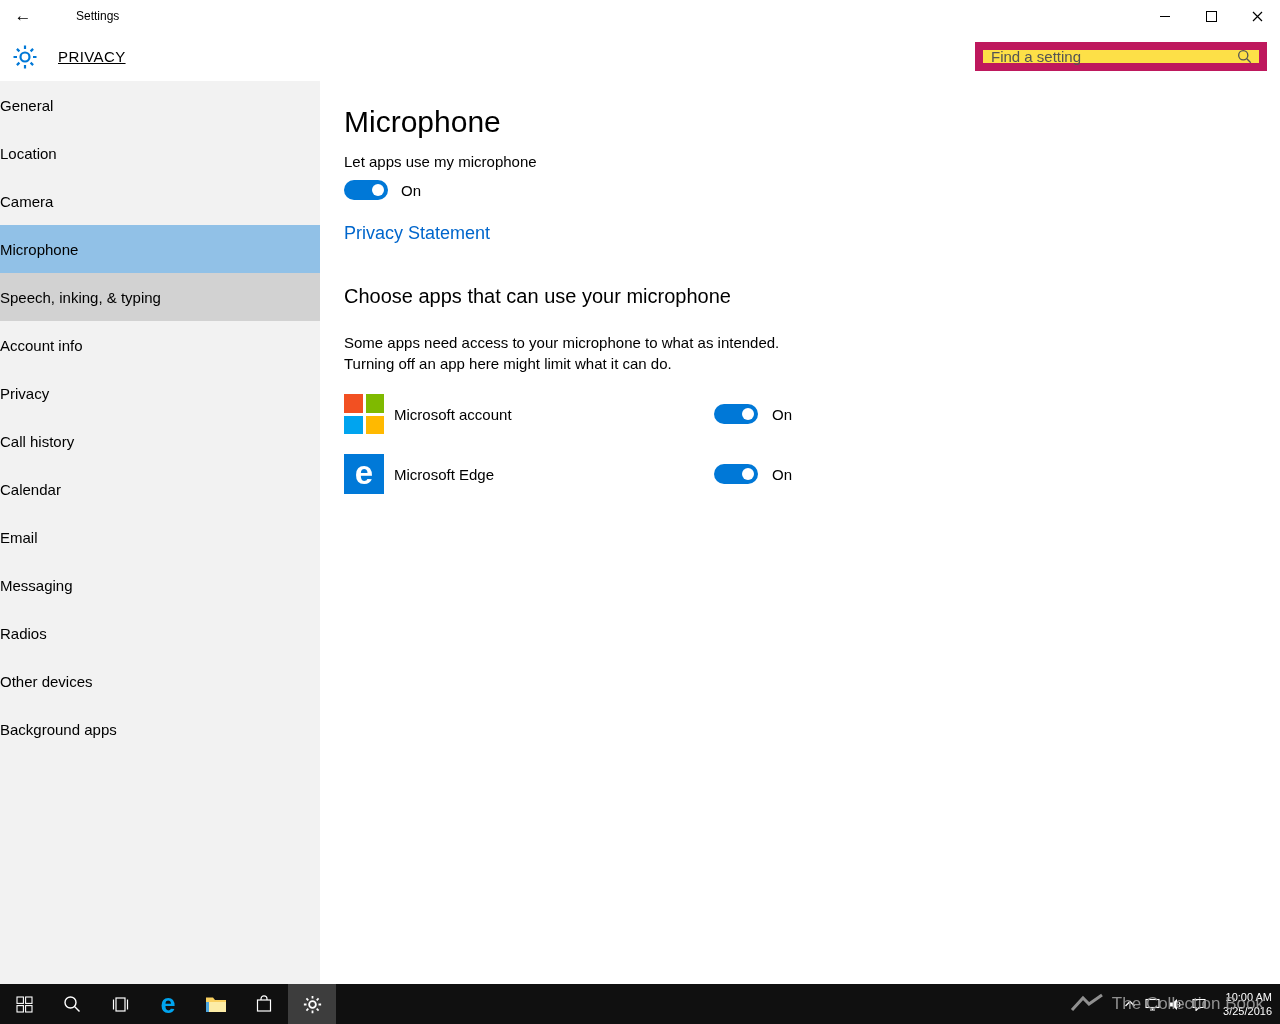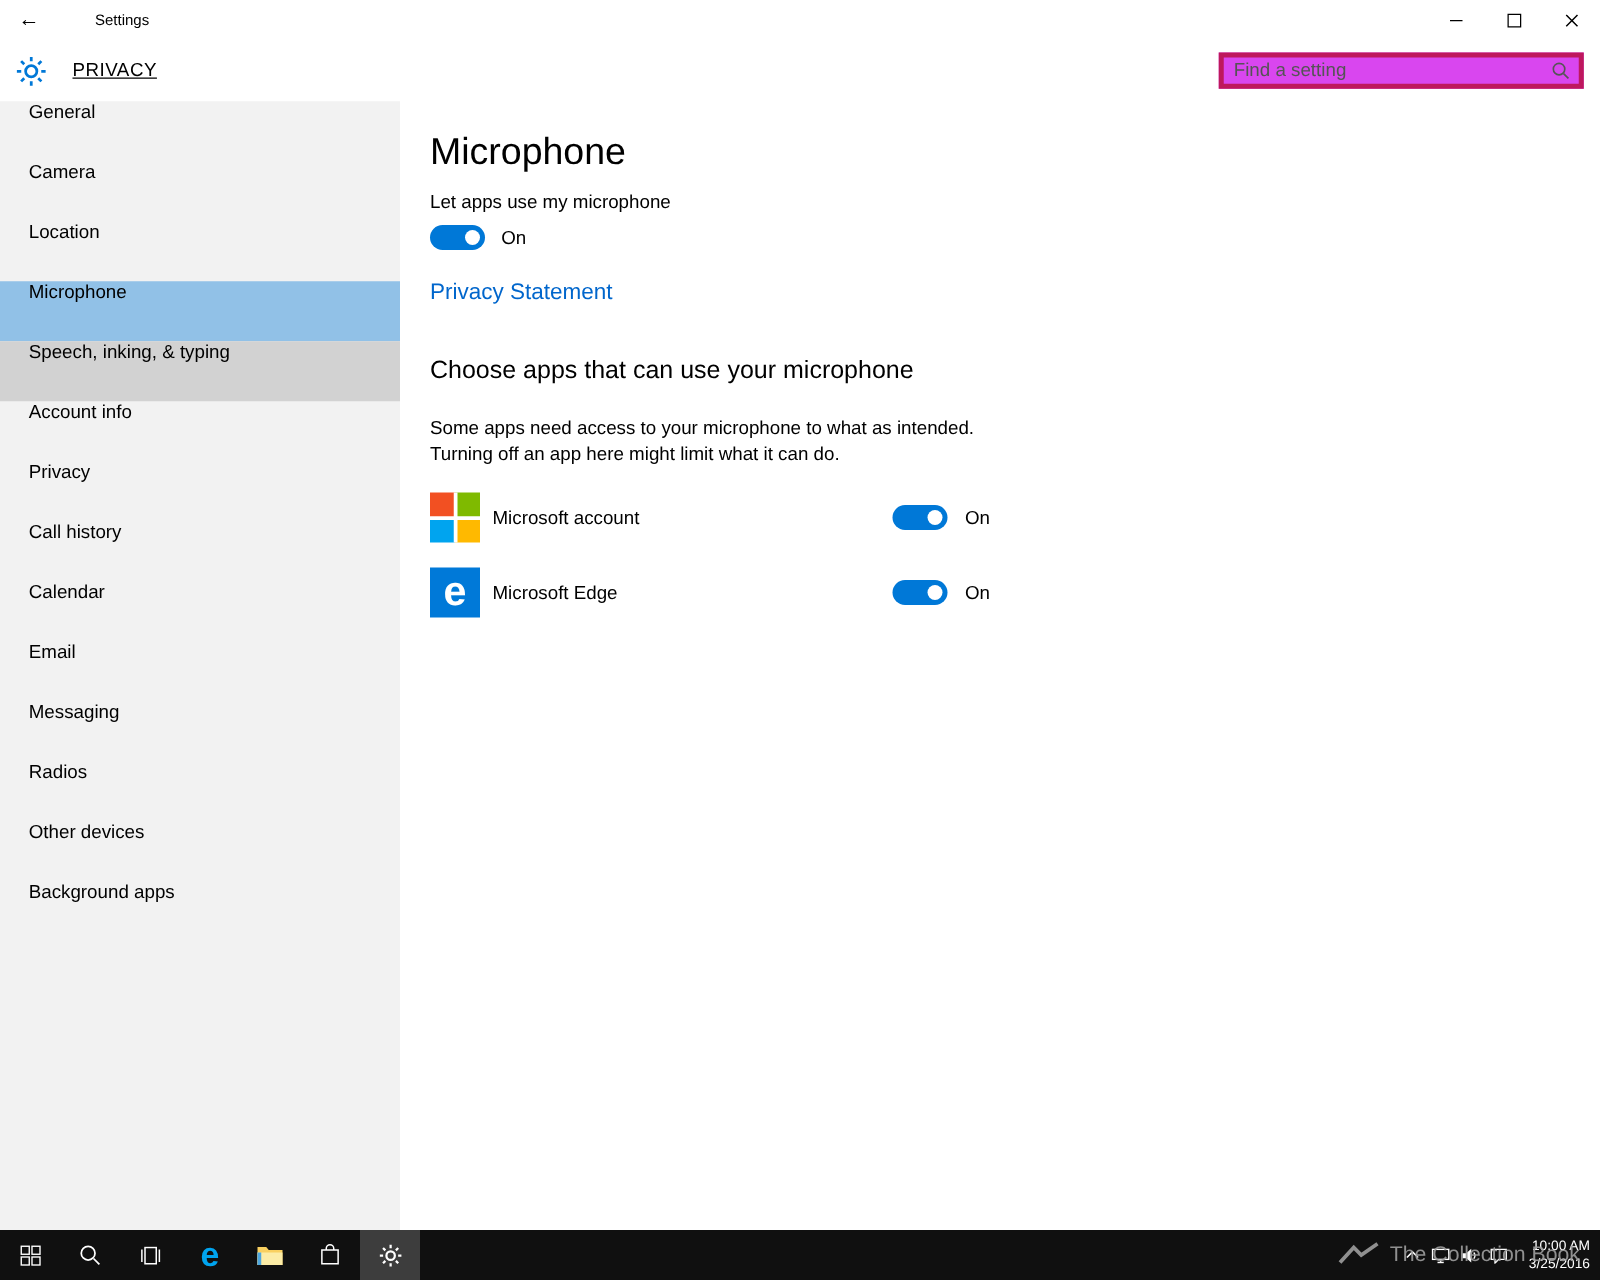--- a/index.html
+++ b/index.html
@@ -19,30 +19,30 @@
   .caption-buttons{position:absolute;right:0;top:0;display:flex;}
   .cap-btn{width:46px;height:32px;display:flex;align-items:center;justify-content:center;cursor:pointer;}
   .glyph-min{width:10px;border-top:1px solid #000;display:inline-block;}
   .glyph-max{width:9px;height:9px;border:1px solid #000;display:inline-block;}
 
   
   .header{height:49px;display:flex;align-items:center;padding-left:11px;position:relative;}
   .gear-big{display:flex;}
   .gear-big svg{stroke:var(--accent);}
   .page-title{font-size:15px;margin-left:19px;letter-spacing:.4px;text-decoration:underline;}
-  .searchbox{position:absolute;right:13px;top:10px;width:292px;height:29px;border:4px solid #be185d;
-             background:#d946ef;display:flex;align-items:center;box-sizing:border-box;justify-content:space-between;}
+  .searchbox{position:absolute;right:13px;top:10px;width:292px;height:29px;border:8px solid #be185d;
+             background:#fde047;display:flex;align-items:center;box-sizing:border-box;justify-content:space-between;}
   .searchbox input{border:0;outline:0;flex:1;font-size:15px;padding:0 8px;color:#333;font-family:inherit;background:transparent;}
   .searchbox input::placeholder{color:#545454;}
   .mag{display:flex;margin-right:7px;cursor:pointer;}
 
   
   .body{position:absolute;top:81px;left:0;right:0;bottom:40px;display:flex;}
   .sidebar{width:320px;flex-shrink:0;background:var(--sidebar-bg);}
-  .nav-item{height:48px;display:flex;padding-left:23px;font-size:15px;cursor:pointer;}
+  .nav-item{height:48px;display:flex;align-items:center;padding-left:0;font-size:15px;cursor:pointer;}
   .nav-item.selected{background:var(--selected-item);}
   .nav-item.hover{background:var(--hover-item);}
 
   .content{flex:1;padding:24px 0 0 24px;background:#fff;overflow:hidden;}
   .content h1{font-size:30px;font-weight:300;margin:0;line-height:1.1;}
   .setting-label{font-size:15px;margin-top:15px;}
   .toggle-row{margin-top:10px;display:flex;align-items:center;}
   .toggle{width:44px;height:20px;border-radius:10px;background:var(--accent);position:relative;flex-shrink:0;cursor:pointer;}
   .toggle::after{content:"";position:absolute;top:4px;right:4px;width:12px;height:12px;border-radius:50%;background:#fff;}
   .toggle-state{font-size:15px;margin-left:13px;}
@@ -119,25 +119,25 @@
   </div>
 
   <div class="body">
     <nav class="sidebar">
 
         <div class="nav-item">
           <span>General</span>
         </div>
 
         <div class="nav-item">
+          <span>Location</span>
+        </div>
+
+        <div class="nav-item">
           <span>Camera</span>
-        </div>
-
-        <div class="nav-item">
-          <span>Location</span>
         </div>
 
         <div class="nav-item selected">
           <span>Microphone</span>
         </div>
 
         <div class="nav-item hover">
           <span>Speech, inking, &amp; typing</span>
         </div>
 

